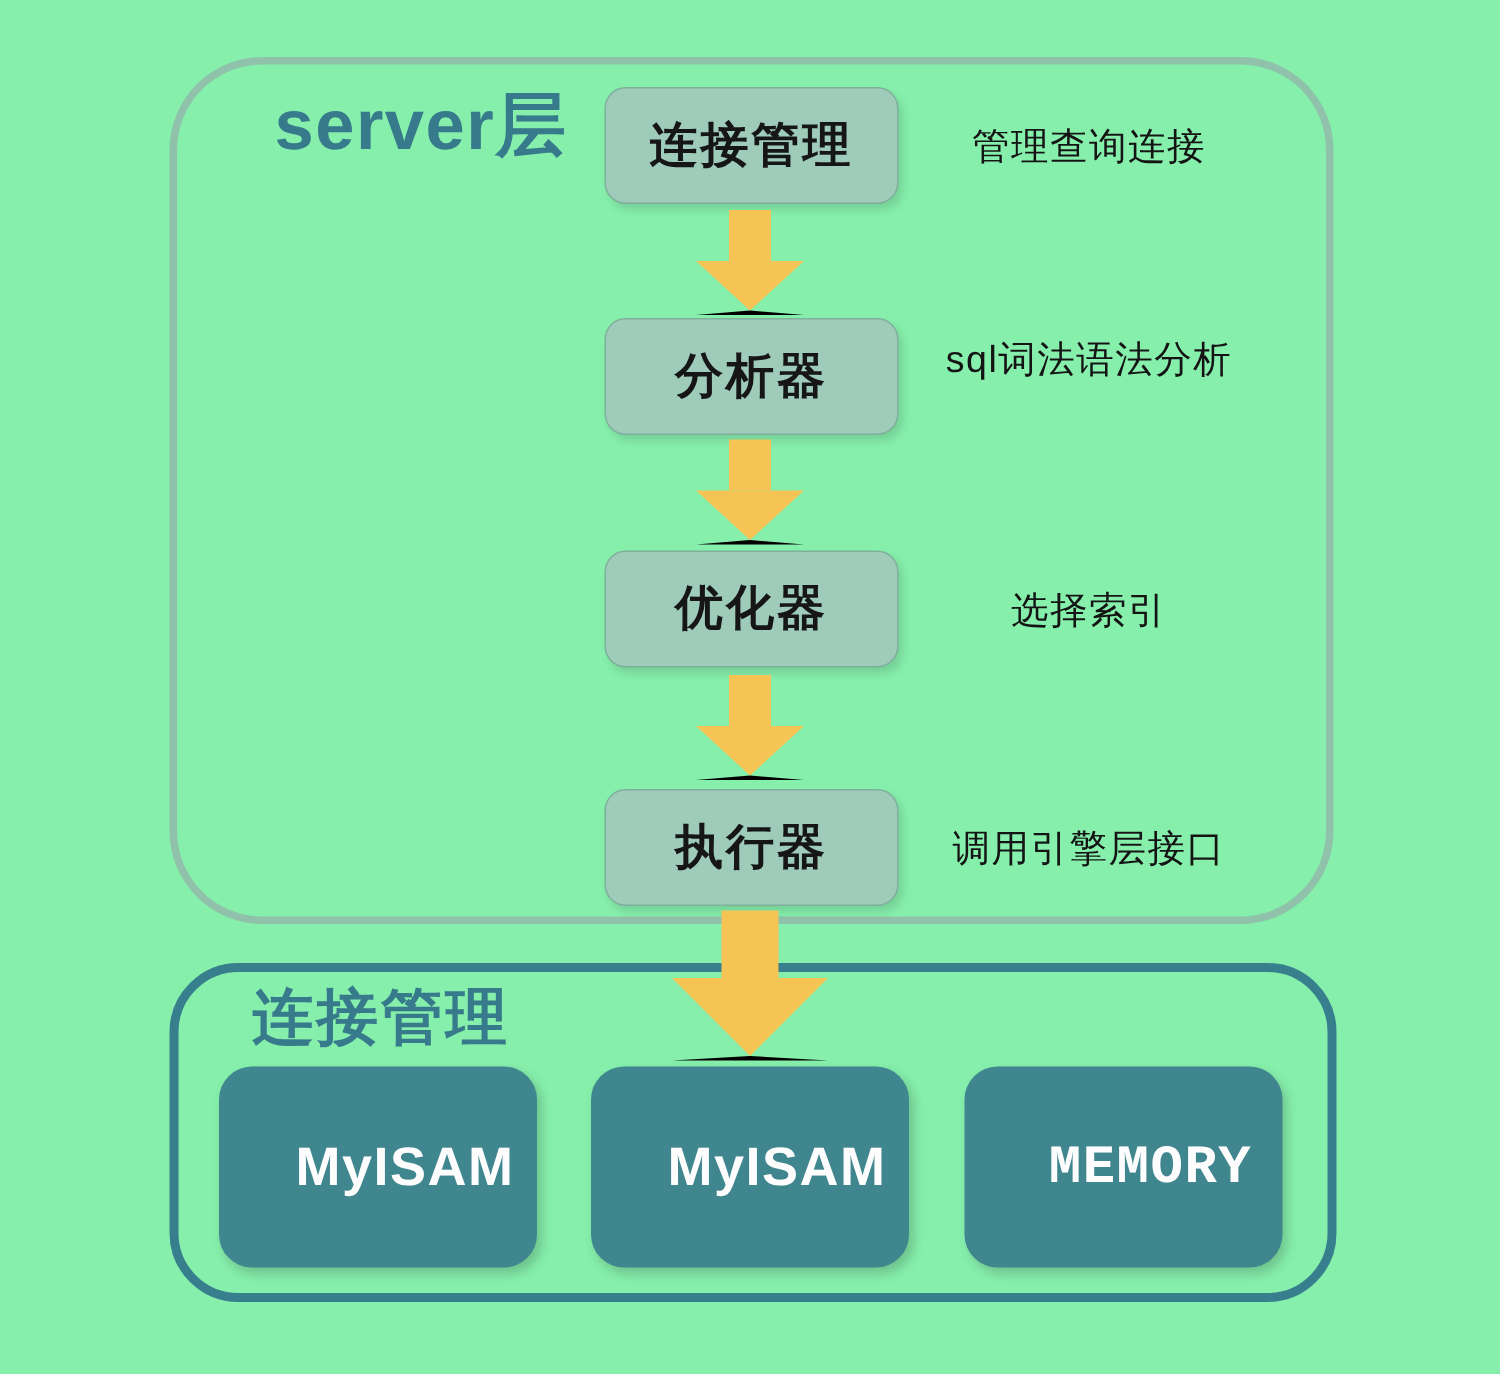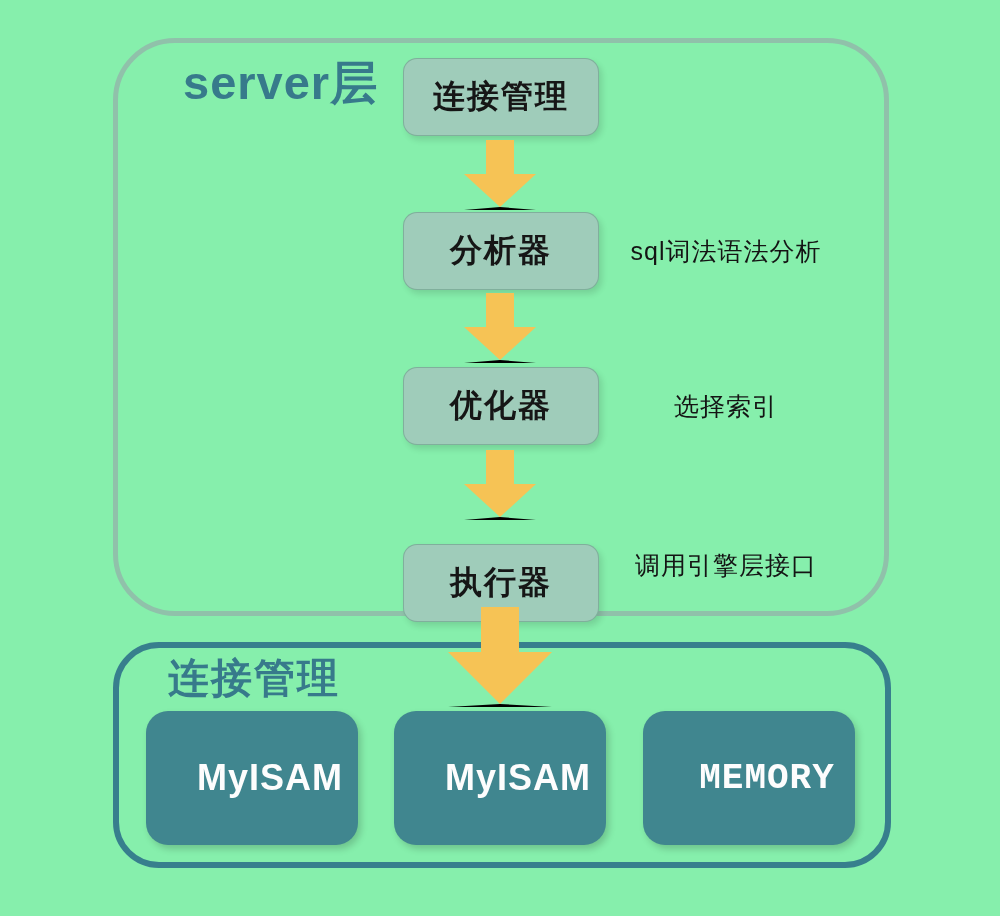--- a/index.html
+++ b/index.html
@@ -47,37 +47,37 @@
     justify-content: center;
     font-size: 32px;
     font-weight: 700;
     color: #161616;
     box-shadow: 3px 4px 6px rgba(0,0,0,0.12);
     letter-spacing: 2px;
   }
   .step-box.b0 { top: 58px; }
   .step-box.b1 { top: 212px; }
   .step-box.b2 { top: 367px; }
-  .step-box.b3 { top: 544px; text-align: center; }
+  .step-box.b3 { top: 526px; text-align: center; }
 
   
   .step-note {
     position: absolute;
     left: 608px;
     width: 236px; height: 78px;
     display: flex;
     align-items: center;
     justify-content: center;
     font-size: 25px;
     font-weight: 500;
     color: #141414;
     letter-spacing: 1px;
   }
   .step-note.n0 { top: 58px; }
-  .step-note.n1 { top: 212px; }
+  .step-note.n1 { top: 200px; }
   .step-note.n2 { top: 367px; }
   .step-note.n3 { top: 526px; }
 
   
   .arrow {
     position: absolute;
     display: flex;
     flex-direction: column;
     align-items: center;
     z-index: 5;
@@ -148,20 +148,21 @@
 <div class="canvas">
 
   <div class="server-container"></div>
   <div class="server-title">server层</div>
 
   <div class="step-box b0">连接管理</div>
   <div class="step-box b1">分析器</div>
   <div class="step-box b2">优化器</div>
   <div class="step-box b3">执行器</div>
 
+  <div class="step-note n0">管理查询连接</div>
   <div class="step-note n1">sql词法语法分析</div>
   <div class="step-note n2">选择索引</div>
   <div class="step-note n3">调用引擎层接口</div>
 
   <div class="arrow small a0">
     <div class="shaft"></div>
     <div class="head"></div>
   </div>
   <div class="arrow small a1">
     <div class="shaft"></div>

